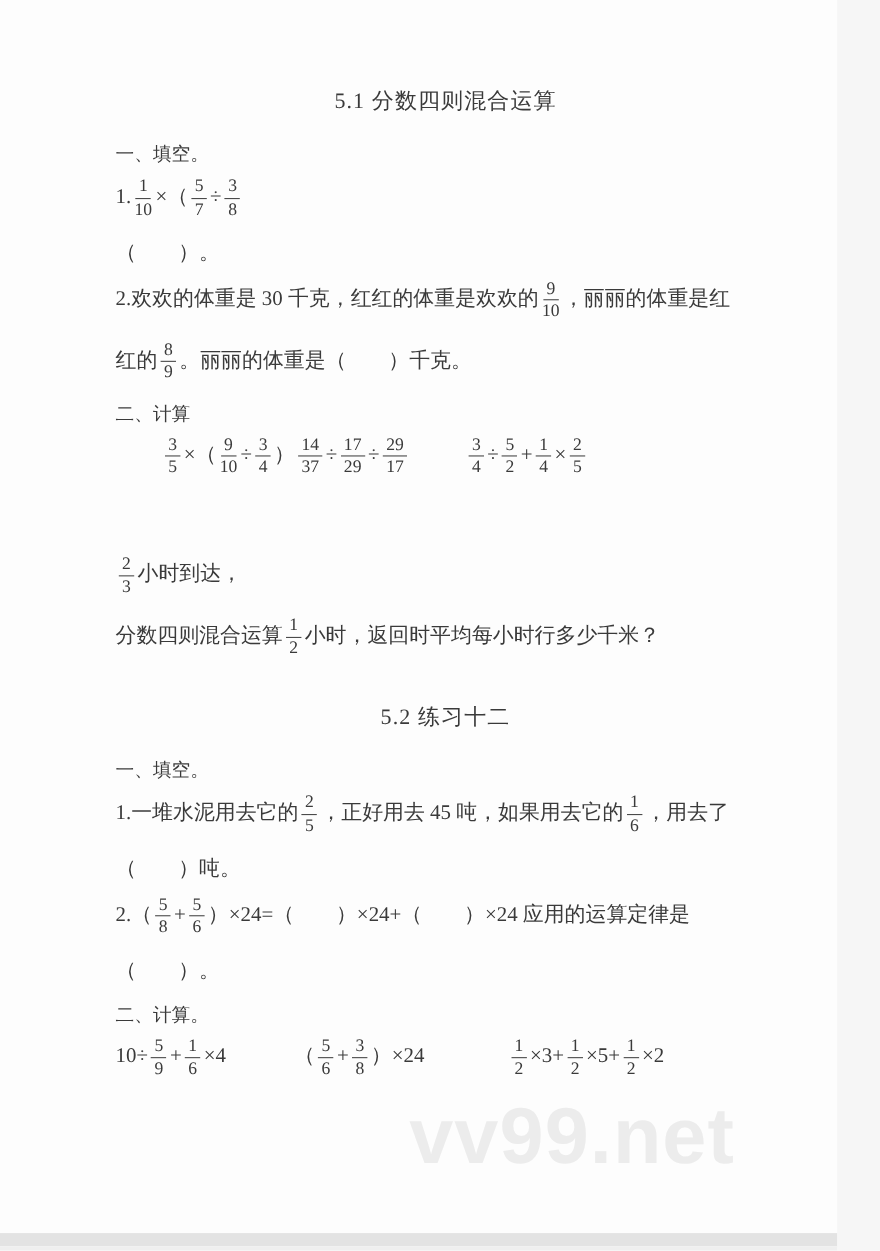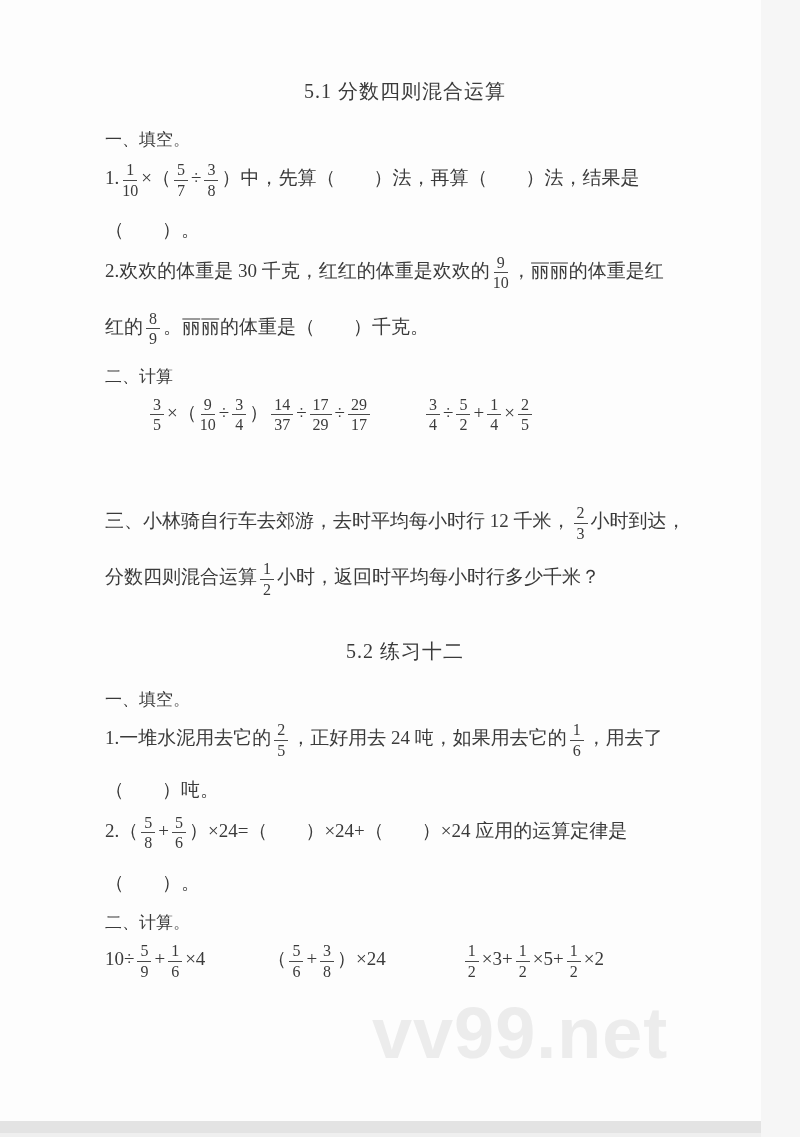--- a/index.html
+++ b/index.html
@@ -88,21 +88,21 @@
     <div class="line tall">
       <span>1.</span><span class="frac">
           <span class="fnum">1</span>
           <span class="fden">10</span>
         </span><span>×（</span><span class="frac">
           <span class="fnum">5</span>
           <span class="fden">7</span>
         </span><span>÷</span><span class="frac">
           <span class="fnum">3</span>
           <span class="fden">8</span>
-        </span><span>）中，先算（　　）法，再算（　　）法，结果是</span>
+        </span>
     </div>
     <div class="line">（　　）。</div>
 
     <div class="line tall">
       <span>2.欢欢的体重是 30 千克，红红的体重是欢欢的</span><span class="frac">
           <span class="fnum">9</span>
           <span class="fden">10</span>
         </span><span>，丽丽的体重是红</span>
     </div>
     <div class="line tall">
@@ -150,41 +150,41 @@
             <span class="fnum">1</span>
             <span class="fden">4</span>
           </span><span>×</span><span class="frac">
             <span class="fnum">2</span>
             <span class="fden">5</span>
           </span>
       </span>
     </div>
 
     <div class="line tall gap-big">
-      <span>三、小林骑自行车去郊游，去时平均每小时行 12 千米，</span><span class="frac">
+      <span class="frac">
           <span class="fnum">2</span>
           <span class="fden">3</span>
         </span><span>小时到达，</span>
     </div>
     <div class="line tall">
       <span>分数四则混合运算</span><span class="frac">
           <span class="fnum">1</span>
           <span class="fden">2</span>
         </span><span>小时，返回时平均每小时行多少千米？</span>
     </div>
 
     <div class="sec-title t2">5.2 练习十二</div>
 
     <div class="heading">一、填空。</div>
 
     <div class="line tall">
       <span>1.一堆水泥用去它的</span><span class="frac">
           <span class="fnum">2</span>
           <span class="fden">5</span>
-        </span><span>，正好用去 24 吨，如果用去它的</span><span class="frac">
+        </span><span>，正好用去 45 吨，如果用去它的</span><span class="frac">
           <span class="fnum">1</span>
           <span class="fden">6</span>
         </span><span>，用去了</span>
     </div>
     <div class="line">（　　）吨。</div>
 
     <div class="line tall">
       <span>2.（</span><span class="frac">
           <span class="fnum">5</span>
           <span class="fden">8</span>

